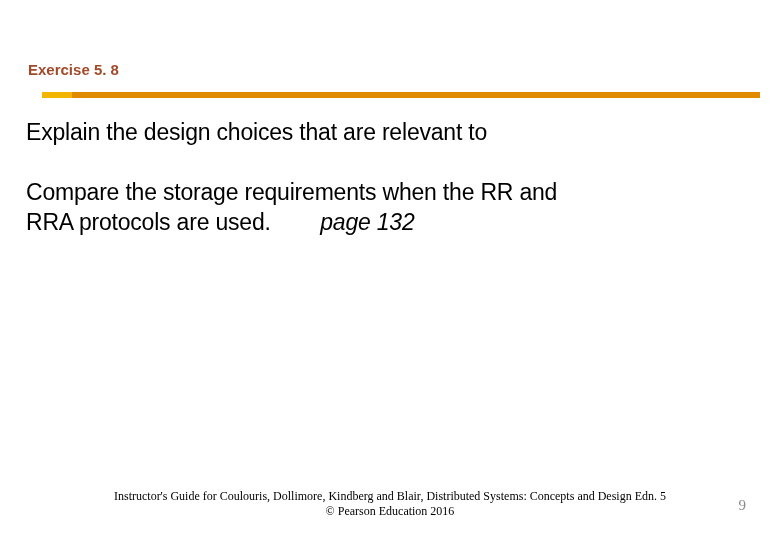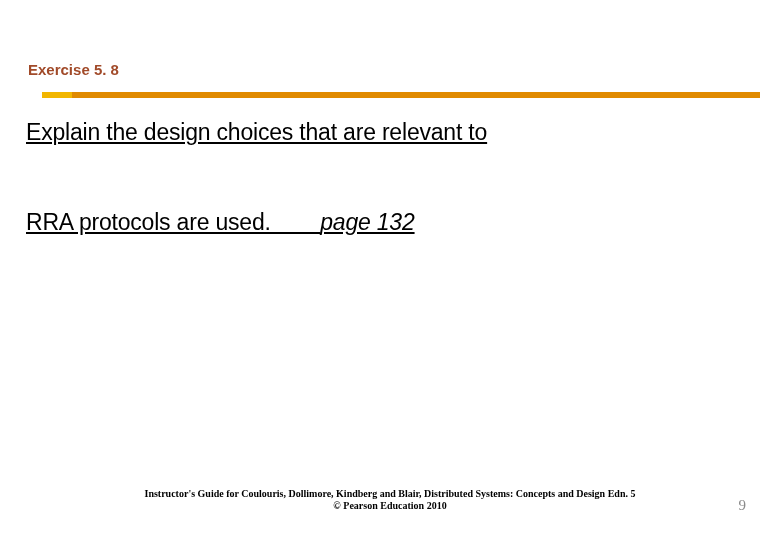--- a/index.html
+++ b/index.html
@@ -50,36 +50,34 @@
   }
   .body {
     position: absolute;
     top: 118px;
     left: 26px;
     right: 30px;
     color: #000000;
     font-size: 23px;
     line-height: 1.3;
     letter-spacing: -0.2px;
-    text-decoration: underline;
   }
   .pageref {
     font-style: italic;
   }
   .footer {
     position: absolute;
-    bottom: 28px;
+    bottom: 22px;
     left: 0;
     right: 0;
     text-align: center;
     font-family: "Times New Roman", Times, serif;
-    font-size: 10px;
+    font-size: 12px;
     color: #000000;
     line-height: 1.2;
-    font-weight: bold;
   }
   .pagenum {
     position: absolute;
     right: 34px;
     bottom: 26px;
     font-family: "Times New Roman", Times, serif;
     font-size: 15px;
     color: #8a8a8a;
   }
 </style>
@@ -91,24 +89,24 @@
   <div class="title">Exercise 5. 8</div>
 
   <div class="rule-wrap">
     <div class="rule-yellow"></div>
     <div class="rule-orange"></div>
   </div>
 
   <div class="body">
     <span>Explain the design choices that are relevant to</span><br>
     <br>
-    <br>
+    <span>Compare the storage requirements when the RR and</span><br>
     <span>RRA protocols are used.&nbsp;&nbsp;&nbsp;&nbsp;&nbsp;&nbsp;&nbsp;&nbsp;</span><span class="pageref">page 132</span>
   </div>
 
   <div class="footer">
     <span>Instructor's Guide for  Coulouris, Dollimore, Kindberg and Blair,  Distributed Systems: Concepts and Design   Edn. 5</span><br>
-    <span>©  Pearson Education 2010</span>
+    <span>©  Pearson Education 2016</span>
   </div>
 
   <div class="pagenum">9</div>
 
 </div>
 
 </body></html>

